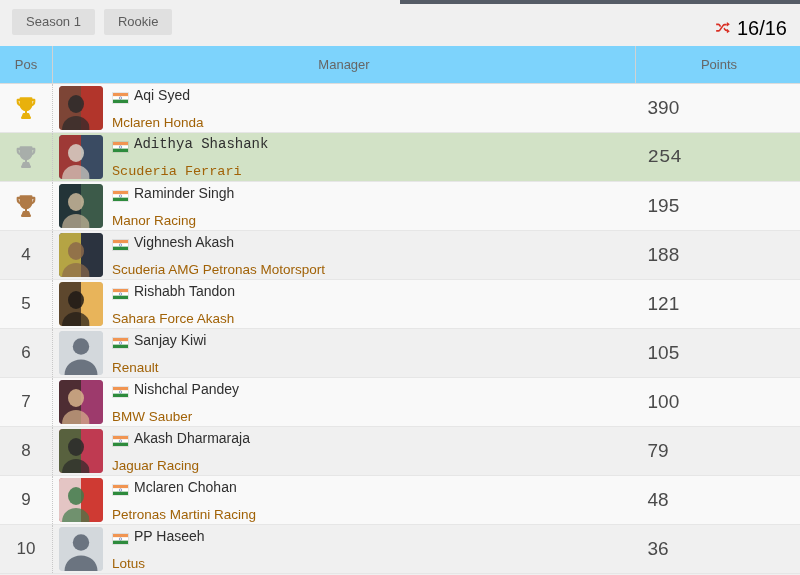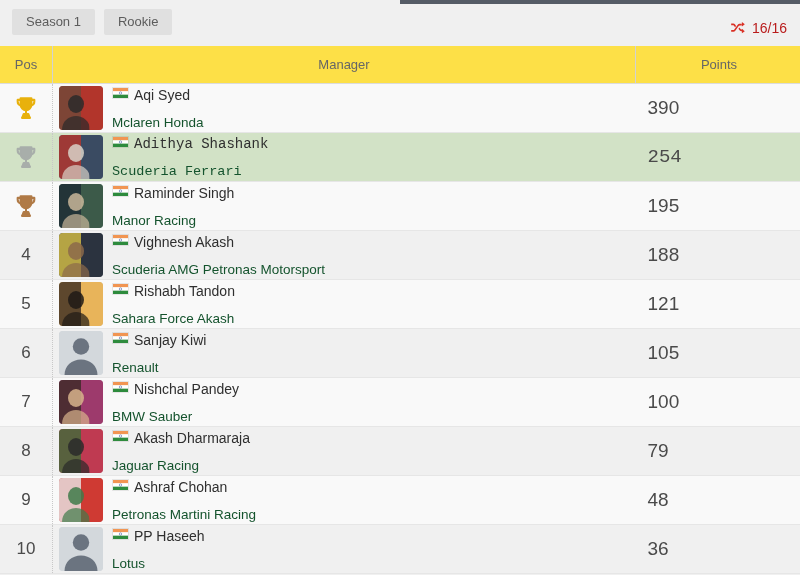--- a/index.html
+++ b/index.html
@@ -58,34 +58,34 @@
     display: flex;
     align-items: center;
     gap: 6px;
   }
   .shuffle-icon {
     width: 17px;
     height: 16px;
     display: block;
   }
   .shuffle-count {
-    font-size: 14px;
-    color: #b91c1c;
+    font-size: 20px;
+    color: #000000;
     line-height: 16px;
   }
   table.leaderboard {
     position: absolute;
     left: 0;
     top: 46px;
     width: 800px;
     border-collapse: collapse;
     table-layout: fixed;
   }
   table.leaderboard thead th {
-    background: #fde047;
+    background: #7dd3fc;
     color: #666666;
     font-size: 13px;
     font-weight: normal;
     height: 37px;
     border-right: 1px solid #d2d2d2;
     border-bottom: 1px solid #dcdcdc;
     padding: 0;
     text-align: center;
   }
   th.col-pos { width: 52px; }
@@ -140,40 +140,40 @@
   .avatar svg { display: block; width: 44px; height: 44px; }
   .name-block {
     margin-left: 9px;
     display: flex;
     flex-direction: column;
     justify-content: center;
     min-width: 0;
   }
   .name-line {
     display: flex;
-    align-items: flex-start;
+    align-items: flex-end;
     gap: 5px;
     line-height: 17px;
   }
   .flag {
     width: 17px;
     height: 12px;
     flex: 0 0 17px;
     display: block;
     border: 1px solid rgba(0,0,0,0.08);
     box-sizing: border-box;
   }
   .mgr-name {
     font-size: 14px;
     color: #2f2f2f;
     white-space: nowrap;
   }
   .team-name {
     font-size: 13.5px;
-    color: #14532d;
+    color: #a16207;
     margin-top: 11px;
     white-space: nowrap;
   }
 </style>
 </head>
 <body>
 
 <div class="top-dark-bar"></div>
 
 <div class="toolbar">
@@ -487,21 +487,21 @@
             <div class="name-block">
               <div class="name-line">
                 <span>
                   <svg class="flag" viewBox="0 0 30 20" preserveAspectRatio="none">
                     <rect x="0" y="0" width="30" height="6.67" fill="#f19552"></rect>
                     <rect x="0" y="6.67" width="30" height="6.67" fill="#ffffff"></rect>
                     <rect x="0" y="13.34" width="30" height="6.66" fill="#2e8b3d"></rect>
                     <circle cx="15" cy="10" r="2.4" fill="none" stroke="#1b3a8f" stroke-width="0.9"></circle>
                   </svg>
                 </span>
-                <span class="mgr-name">Ashraf Chohan</span>
+                <span class="mgr-name">Mclaren Chohan</span>
               </div>
               <div class="team-name">Petronas Martini Racing</div>
             </div>
           </div>
         </td>
         <td class="cell-points">48</td>
       </tr>
       <tr class="even">
         <td class="cell-pos"><span>10</span></td>
         <td class="cell-manager">

